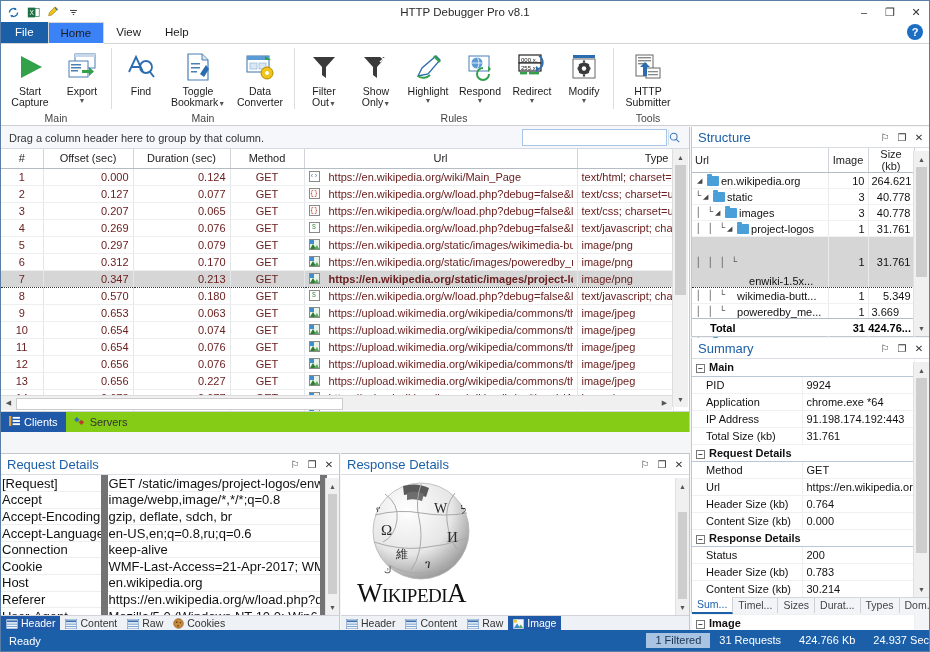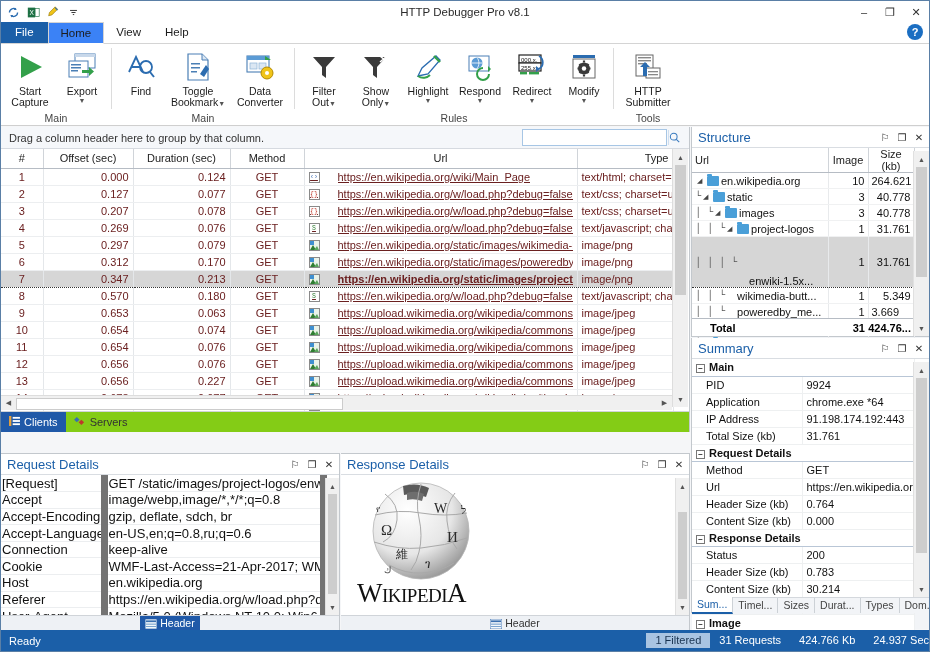--- a/index.html
+++ b/index.html
@@ -111,21 +111,21 @@
     border-right: 1px solid #e4e7ea; border-bottom: 1px solid #eceef0;
     font-size: 11px; height: 17px; padding: 0 4px; white-space: nowrap; overflow: hidden;
     color: #6b2020;
   }
   td.c-num { text-align: center; color: #6b2020; }
   td.c-r { text-align: right; color: #6b2020; }
   td.c-c { text-align: center; color: #6b2020; }
   td.c-url { color: #111; }
   td.c-type { color: #111; }
   tr.sel td { background: #d6d6d6; border-top: 1px dotted #333; border-bottom: 1px dotted #333; }
-  .url-cell { display: flex; align-items: flex-end; gap: 18px; text-decoration: underline; }
+  .url-cell { display: flex; align-items: flex-start; gap: 9px; }
   .mini-ico {
     width: 11px; height: 11px; flex: 0 0 11px; border: 1px solid #8a8a8a; background: #fff;
     display: inline-block; position: relative;
   }
   .grid-vscroll {
     position: absolute; right: 1px; top: 22px; width: 16px; bottom: 25px;
     background: #f0f0f0; border-left: 1px solid #ddd;
   }
   .sb-arrow { height: 16px; display:flex; align-items:center; justify-content:center;
               font-size: 7px; color: #555; background: #f0f0f0; }
@@ -197,21 +197,21 @@
 
   
   .reqdet { position: absolute; left: 0; top: 452px; width: 339px; height: 178px; background: #fff;
             border-top: 1px solid #c3c8cd; border-right: 1px solid #c3c8cd; }
   .respdet { position: absolute; left: 340px; top: 452px; width: 349px; height: 178px; background: #fff;
              border-top: 1px solid #c3c8cd; border-right: 1px solid #c3c8cd; }
   table.hdrtab { border-collapse: collapse; width: 322px; table-layout: fixed; }
   table.hdrtab td { font-size: 13px; height: 16.6px; padding: 0 3px 0 1px; border-bottom: 1px solid #eceef0;
                     border-right: 7px solid #737373; white-space: nowrap; overflow: hidden; color: #111; }
   .det-tabs { position: absolute; left: 0; bottom: 0; height: 16px; display: flex; align-items: center;
-              background: #eef1f5; border-top: 1px solid #d0d4d9; width: 100%; flex-direction: column; }
+              background: #eef1f5; border-top: 1px solid #d0d4d9; width: 100%; }
   .det-tab { display: flex; align-items: center; gap: 3px; font-size: 10.5px; color: #333;
              padding: 0 5px; line-height: 15px; cursor: default; }
   .det-tab.active { background: #2059a8; color: #fff; }
 
   .vscroll-sm { position: absolute; right: 0; top: 24px; width: 14px; bottom: 16px; background: #f0f0f0;
                 border-left: 1px solid #e0e0e0; }
 
   
   .statusbar {
     position: absolute; left: 0; bottom: 0; width: 928px; height: 21px;
@@ -509,21 +509,21 @@
                   <span style="display:block;font-size:6.5px;line-height:9px;text-align:center;color:#c0392b;font-family:Liberation Mono,monospace">{}</span>
                 </span>
                 <span style="overflow: hidden; text-overflow: clip; white-space: nowrap;">https://en.wikipedia.org/w/load.php?debug=false&amp;lang=en...</span>
               </span>
             </td>
             <td class="c-type">text/css; charset=u</td>
           </tr>
           <tr>
             <td class="c-num">3</td>
             <td class="c-r">0.207</td>
-            <td class="c-r">0.078</td>
+            <td class="c-r">0.065</td>
             <td class="c-c">GET</td>
             <td class="c-url">
               <span class="url-cell">
                 <span class="mini-ico">
                   <span style="display:block;font-size:6.5px;line-height:9px;text-align:center;color:#c0392b;font-family:Liberation Mono,monospace">{}</span>
                 </span>
                 <span style="overflow: hidden; text-overflow: clip; white-space: nowrap;">https://en.wikipedia.org/w/load.php?debug=false&amp;lang=en...</span>
               </span>
             </td>
             <td class="c-type">text/css; charset=u</td>

